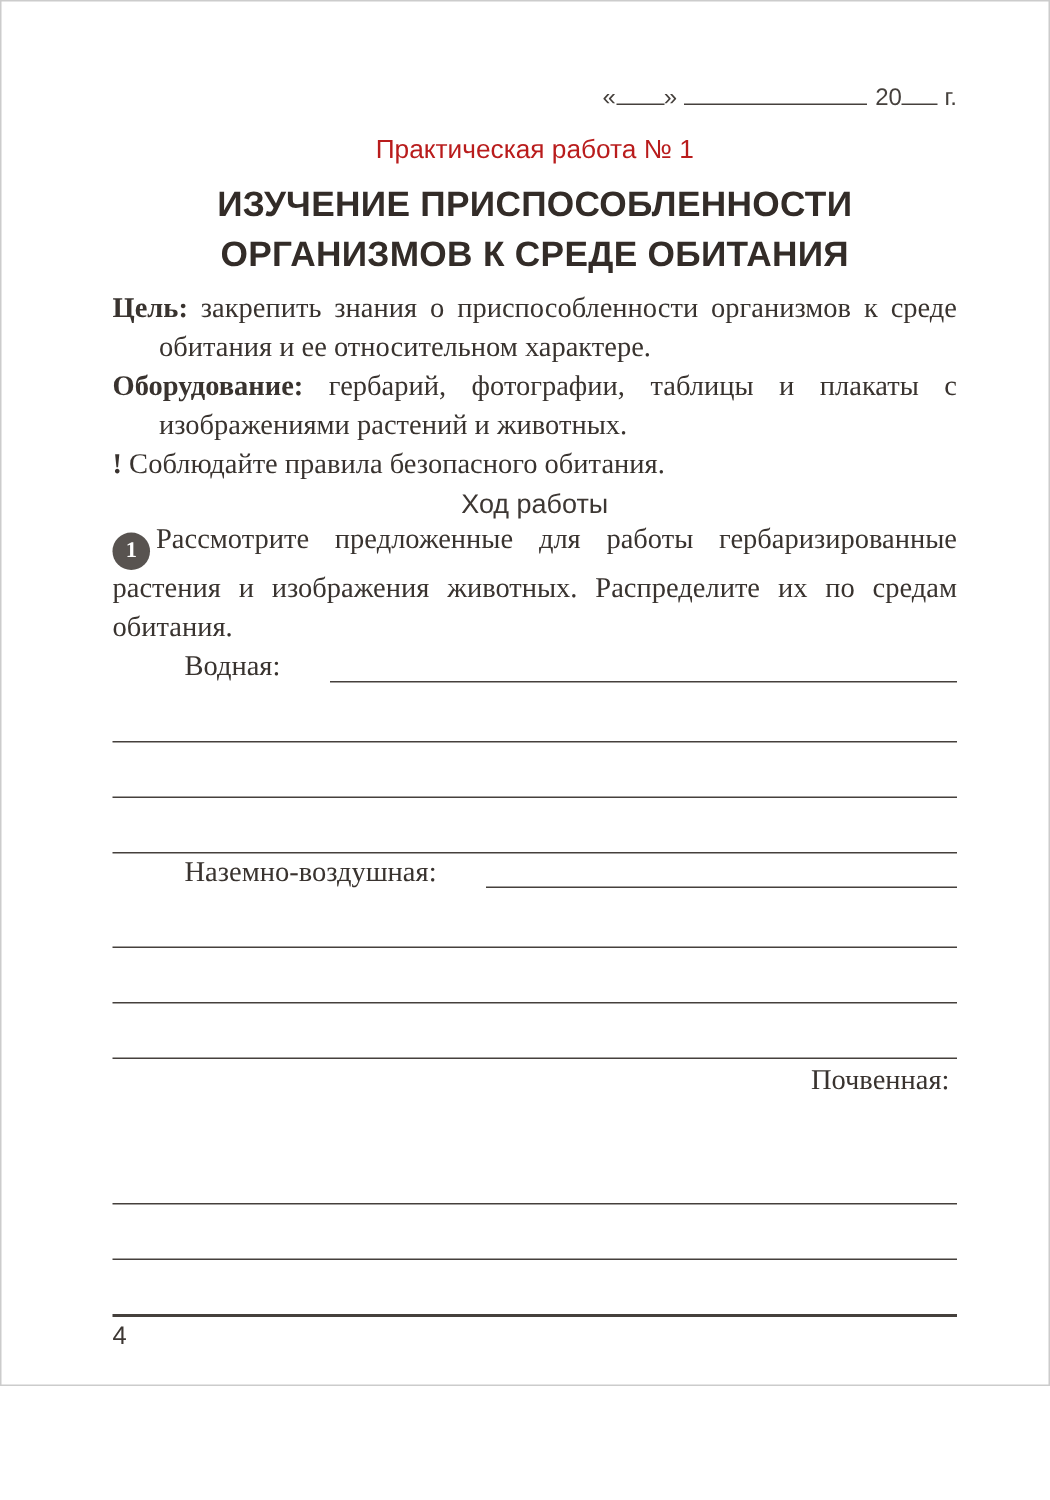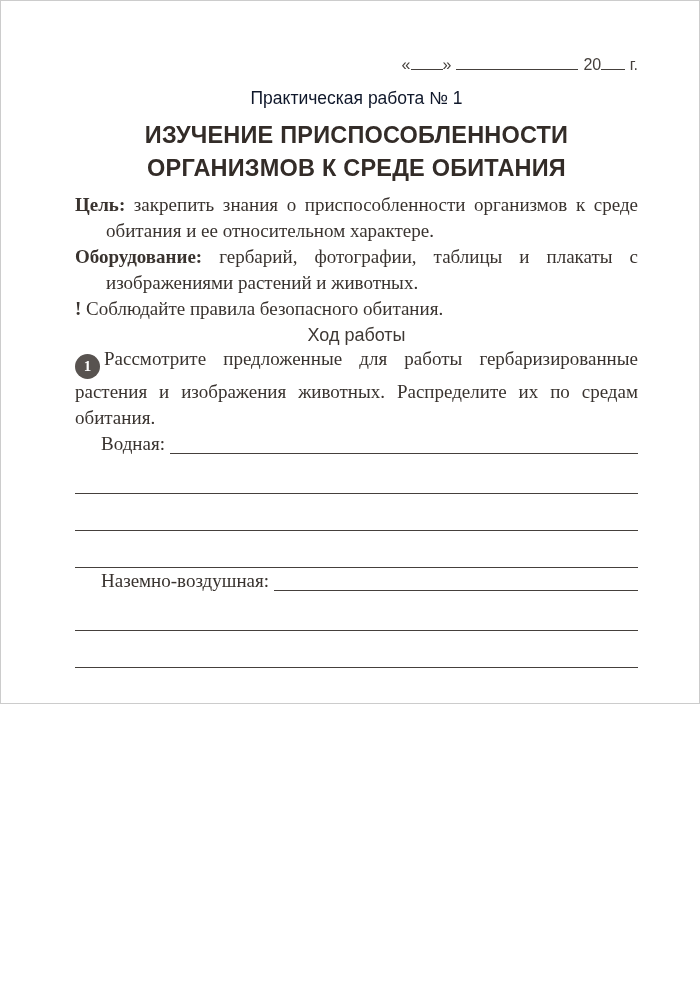--- a/index.html
+++ b/index.html
@@ -1,19 +1,19 @@
 <!DOCTYPE html>
 <html lang="ru" style="--text: #39332f; --title: #332c28; --badge: #585350; --line: #45403c; --page-bg: #ffffff;"><head>
 <meta charset="utf-8">
 <style>
   html, body { margin: 0; padding: 0; background: #ffffff; }
   .page {
     position: relative;
     width: 700px;
-    height: 704px;
+    height: 924px;
     background: var(--page-bg, #ffffff);
     box-shadow: inset 0 0 0 1px #cccccc;
     box-sizing: border-box;
     color: var(--text, #39332f);
     font-family: "Liberation Serif", "DejaVu Serif", serif;
     overflow: hidden;
   }
   .content {
     box-sizing: border-box;
     padding: 54px 62px 0 75px;
@@ -35,21 +35,21 @@
   .blank.day   { width: 32px; }
   .blank.month { width: 122px; margin: 0 5px; }
   .blank.year  { width: 24px; }
   
   .subtitle {
     margin-top: 12px;
     text-align: center;
     font-family: "Liberation Sans", "DejaVu Sans", sans-serif;
     font-size: 17.5px;
     line-height: 22px;
-    color: #0f172a;
+    color: #b91c1c;
   }
   .title {
     margin: 10px 0 0 0;
     text-align: center;
     font-family: "Liberation Sans", "DejaVu Sans", sans-serif;
     font-weight: bold;
     font-size: 23.5px;
     line-height: 33px;
     letter-spacing: 0.2px;
     color: var(--title, #332c28);
@@ -85,23 +85,24 @@
     line-height: 25px;
     text-align: center;
     text-indent: 0;
     vertical-align: -6px;
     margin-right: 4px;
   }
   
   .label-row {
     display: flex;
     align-items: flex-end;
-    margin-left: 26px;
+    margin-left: 48px;
     font-size: 19px;
     line-height: 26px;
+    gap: 28px;
   }
   .label-row.soil { margin-top: 2px; flex-direction: column; }
   .hlabel { white-space: nowrap; padding-right: 5px; }
   .fill-blank {
     flex: 1;
     height: 0;
     border-bottom: 1.5px solid var(--line, #45403c);
     margin-bottom: 3px;
   }
   .ruled {

